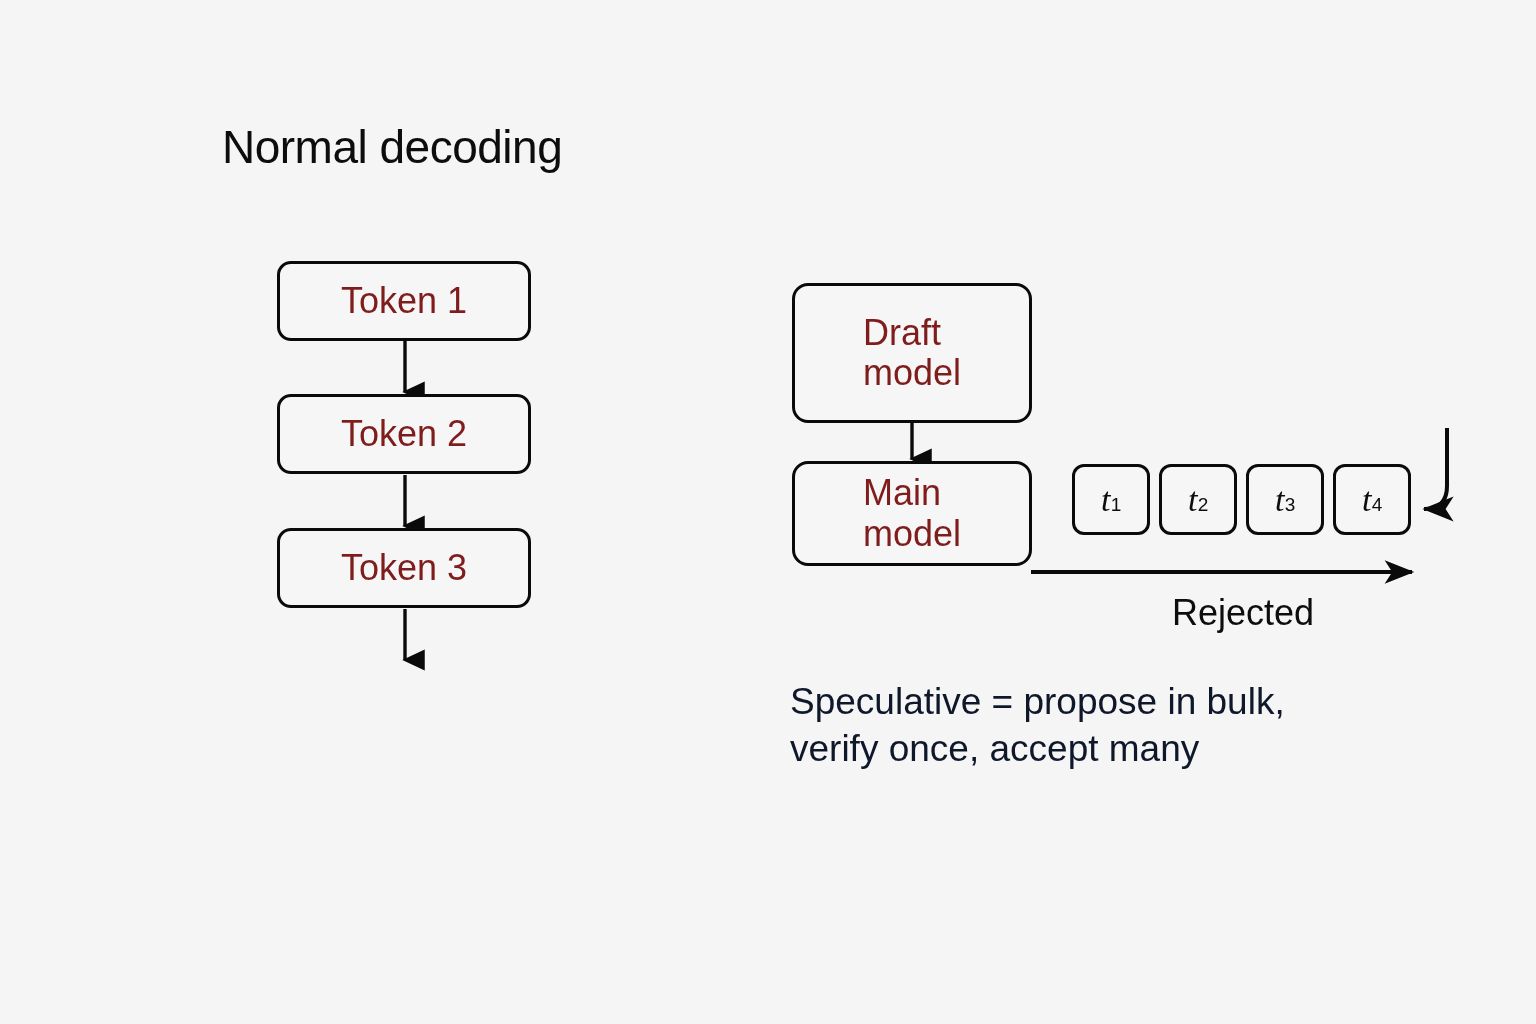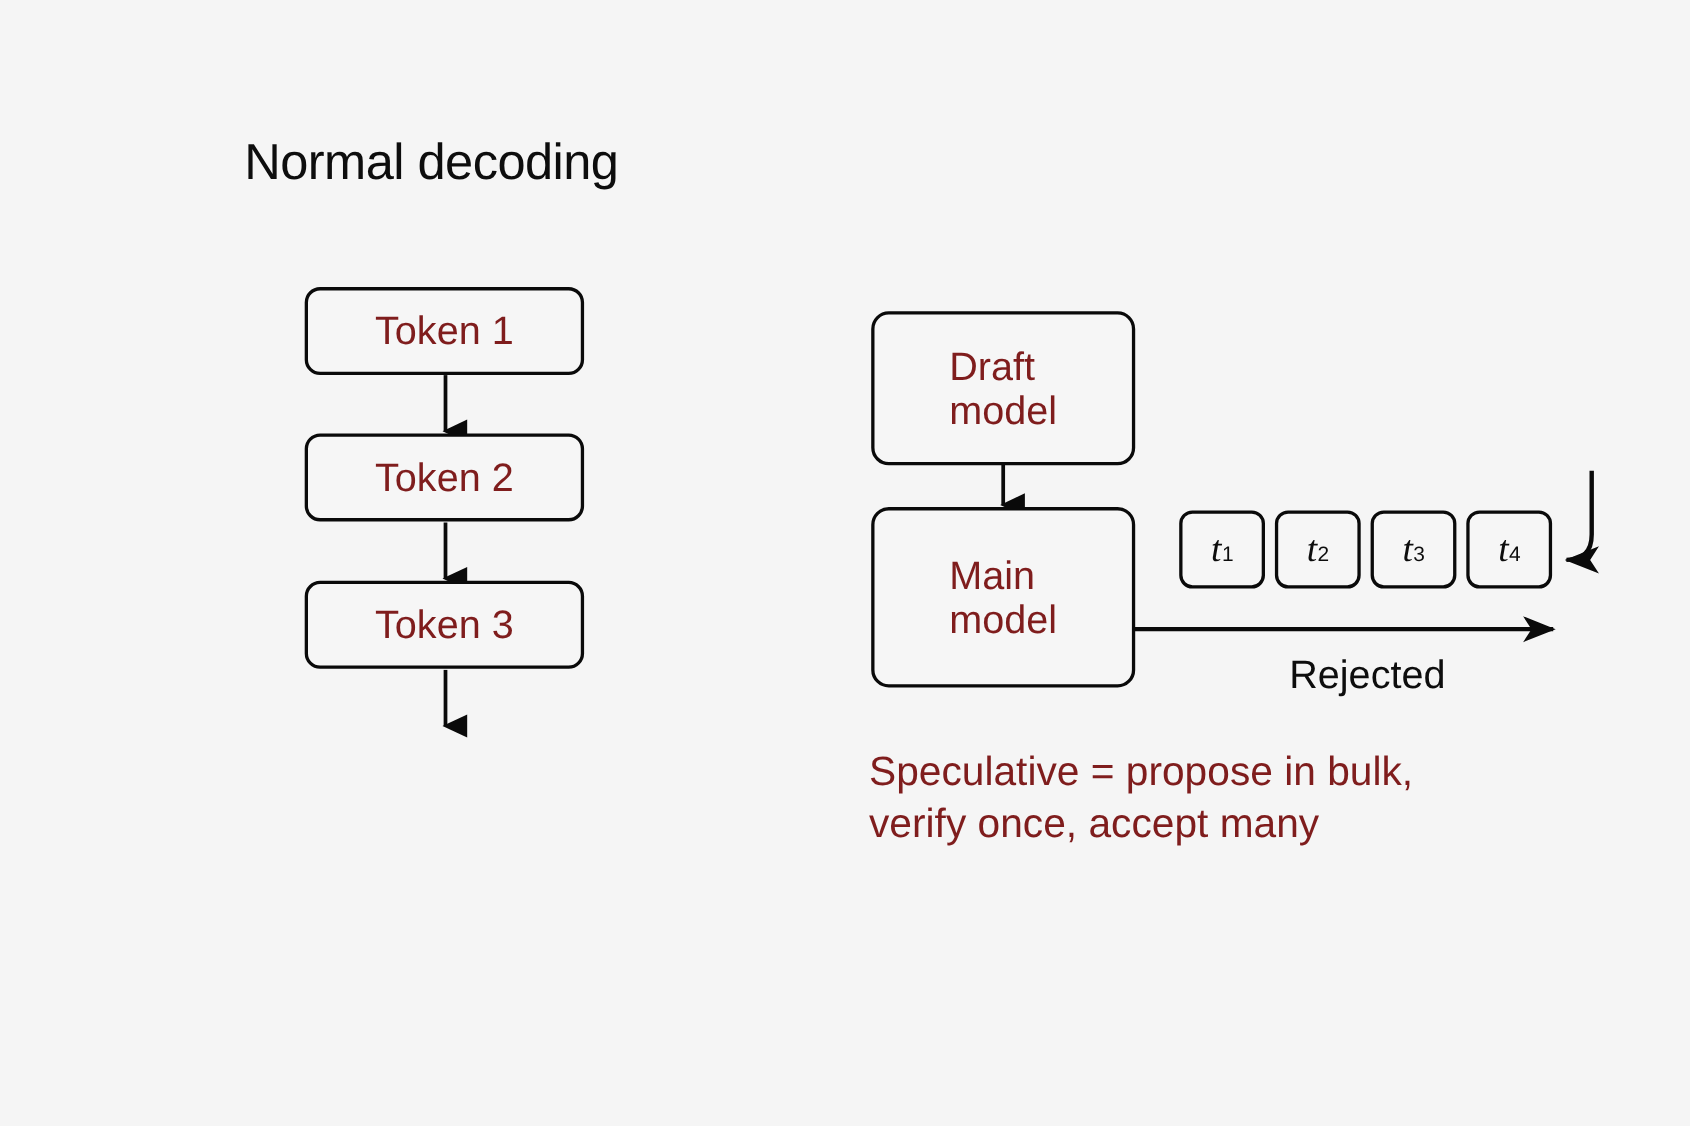--- a/index.html
+++ b/index.html
@@ -56,21 +56,21 @@
   #token-3 { top: 528px; }
   #token-4 { top: 662px; }
 
   .model-box {
     left: 792px;
     width: 240px;
     border-radius: 16px;
     font-size: 36px;
   }
   #draft-model { top: 236px; height: 140px; margin-top: 47px; }
-  #main-model  { top: 461px; height: 164px; }
+  #main-model  { top: 461px; height: 105px; }
   .model-box .lines { white-space: pre-line; }
 
   
   .chip {
     box-sizing: border-box;
     width: 78px;
     height: 71px;
     border: 3px solid #0a0a0a;
     border-radius: 12px;
     background: #f6f6f6;
@@ -118,21 +118,21 @@
     position: relative;
     top: 0.30em;
   }
 
   #caption {
     left: 790px;
     top: 678px;
     font-size: 37px;
     line-height: 1.28;
     white-space: pre-line;
-    color: #7f1d1d;
+    color: #0f172a;
     max-width: 640px;
   }
 
   
   #connectors {
     position: absolute;
     left: 0; top: 0;
     width: 1536px;
     height: 1024px;
     pointer-events: none;

